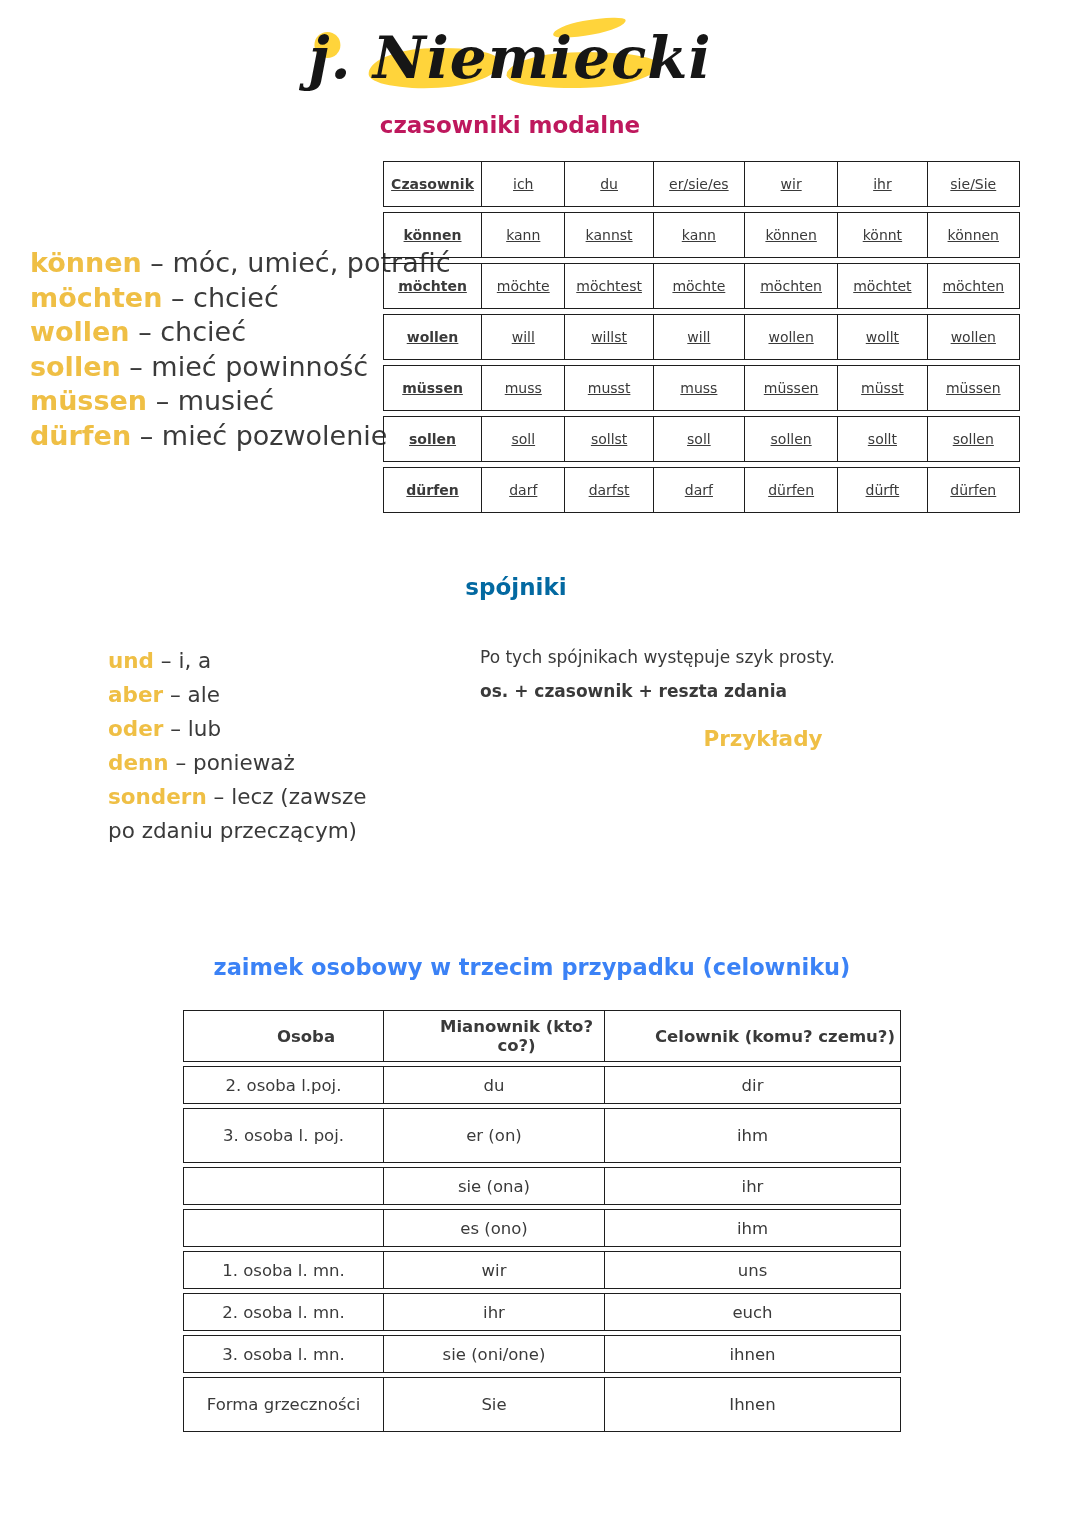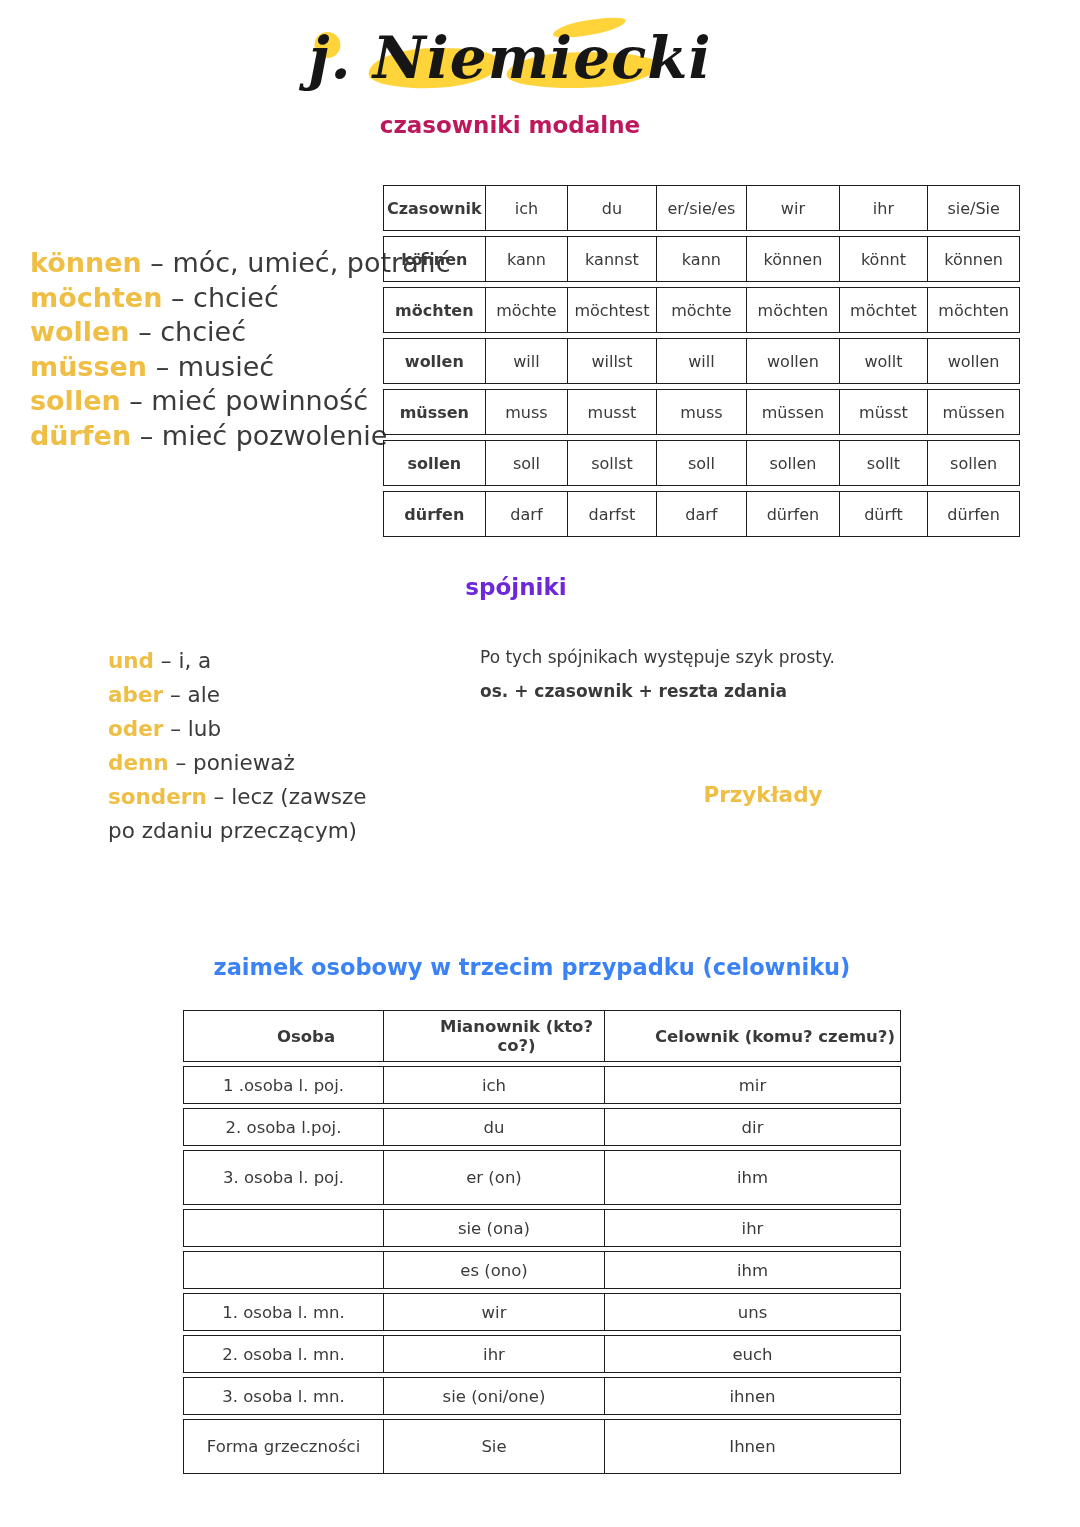--- a/index.html
+++ b/index.html
@@ -30,37 +30,37 @@
   .kw{color:#EFBF45;font-weight:bold;}
   .mean{color:#3A3A3A;}
   .meanings{position:absolute;left:30px;top:246px;font-size:27px;line-height:34.5px;white-space:nowrap;}
   .conj-list{position:absolute;left:108px;top:644px;width:274px;font-size:21.5px;line-height:34px;}
 
   
   .grid-table{border-collapse:separate;border-spacing:0 5px;text-align:center;table-layout:fixed;}
   .grid-table th,.grid-table td{border:1.6px solid #1e1e1e;border-left:0;padding:0 3px;overflow:hidden;}
   .grid-table th:first-child,.grid-table td:first-child{border-left:1.6px solid #1e1e1e;}
 
-  .modal-table{position:absolute;left:383px;top:180px;font-size:16px;}
+  .modal-table{position:absolute;left:383px;top:156px;font-size:14px;text-decoration:underline;}
   .modal-table th,.modal-table td{height:44px;}
   .modal-table thead th{font-weight:normal;}
   .modal-table thead th:first-child{font-weight:bold;}
   .modal-table tbody th{font-weight:bold;}
 
   .dative-table{position:absolute;left:183px;top:1006px;font-size:16.5px;border-spacing:0 4px;}
   .dative-table thead th{height:50px;font-weight:bold;padding-left:48px;}
   .dative-table td{height:36px;font-weight:normal;}
   .dative-table tr.tall td{height:53px;}
 
   
   .h-conj{position:absolute;top:574px;left:516px;transform:translateX(-50%);margin:0;
-    font-size:23px;font-weight:bold;color:#6d28d9;white-space:nowrap;}
+    font-size:23px;font-weight:bold;color:#0369a1;white-space:nowrap;}
   .rule{position:absolute;left:480px;top:640px;font-size:17px;line-height:34px;white-space:nowrap;}
   .rule2{font-weight:bold;}
-  .examples-heading{position:absolute;left:763px;top:782px;transform:translateX(-50%);
+  .examples-heading{position:absolute;left:763px;top:726px;transform:translateX(-50%);
     color:#EFBF45;font-weight:bold;font-size:21.5px;white-space:nowrap;}
   .examples{position:absolute;left:443px;top:786px;font-size:21.5px;line-height:32.5px;white-space:nowrap;}
 
   .h-dative{position:absolute;top:954px;left:532px;transform:translateX(-50%);margin:0;
     font-size:22.5px;font-weight:bold;color:#3b82f6;white-space:nowrap;}
 </style>
 </head>
 <body>
 
 <div class="page">
@@ -72,22 +72,22 @@
     <span class="blob blob4"></span>
     <h1 class="title">j. Niemiecki</h1>
   </div>
 
   <h2 class="subtitle">czasowniki modalne</h2>
 
   <div class="meanings">
     <div><span class="kw">können</span> <span class="mean">– móc, umieć, potrafić</span></div>
     <div><span class="kw">möchten</span> <span class="mean">– chcieć</span></div>
     <div><span class="kw">wollen</span> <span class="mean">– chcieć</span></div>
+    <div><span class="kw">sollen</span> <span class="mean">– mieć powinność</span></div>
     <div><span class="kw">müssen</span> <span class="mean">– musieć</span></div>
-    <div><span class="kw">sollen</span> <span class="mean">– mieć powinność</span></div>
     <div><span class="kw">dürfen</span> <span class="mean">– mieć pozwolenie</span></div>
   </div>
 
   <table class="grid-table modal-table">
     <colgroup>
       <col style="width:100px">
         <col style="width:86px">
         <col style="width:90px">
         <col style="width:94px">
         <col style="width:96px">
@@ -191,25 +191,20 @@
     </colgroup>
     <thead>
       <tr>
         <th>Osoba</th>
         <th>Mianownik (kto? co?)</th>
         <th>Celownik (komu? czemu?)</th>
       </tr>
     </thead>
     <tbody>
       <tr>
-        <td>1 .osoba l. poj.</td>
-        <td>ich</td>
-        <td>mir</td>
-      </tr>
-      <tr>
         <td>2. osoba l.poj.</td>
         <td>du</td>
         <td>dir</td>
       </tr>
       <tr class="tall">
         <td>3. osoba l. poj.</td>
         <td>er (on)</td>
         <td>ihm</td>
       </tr>
       <tr>

